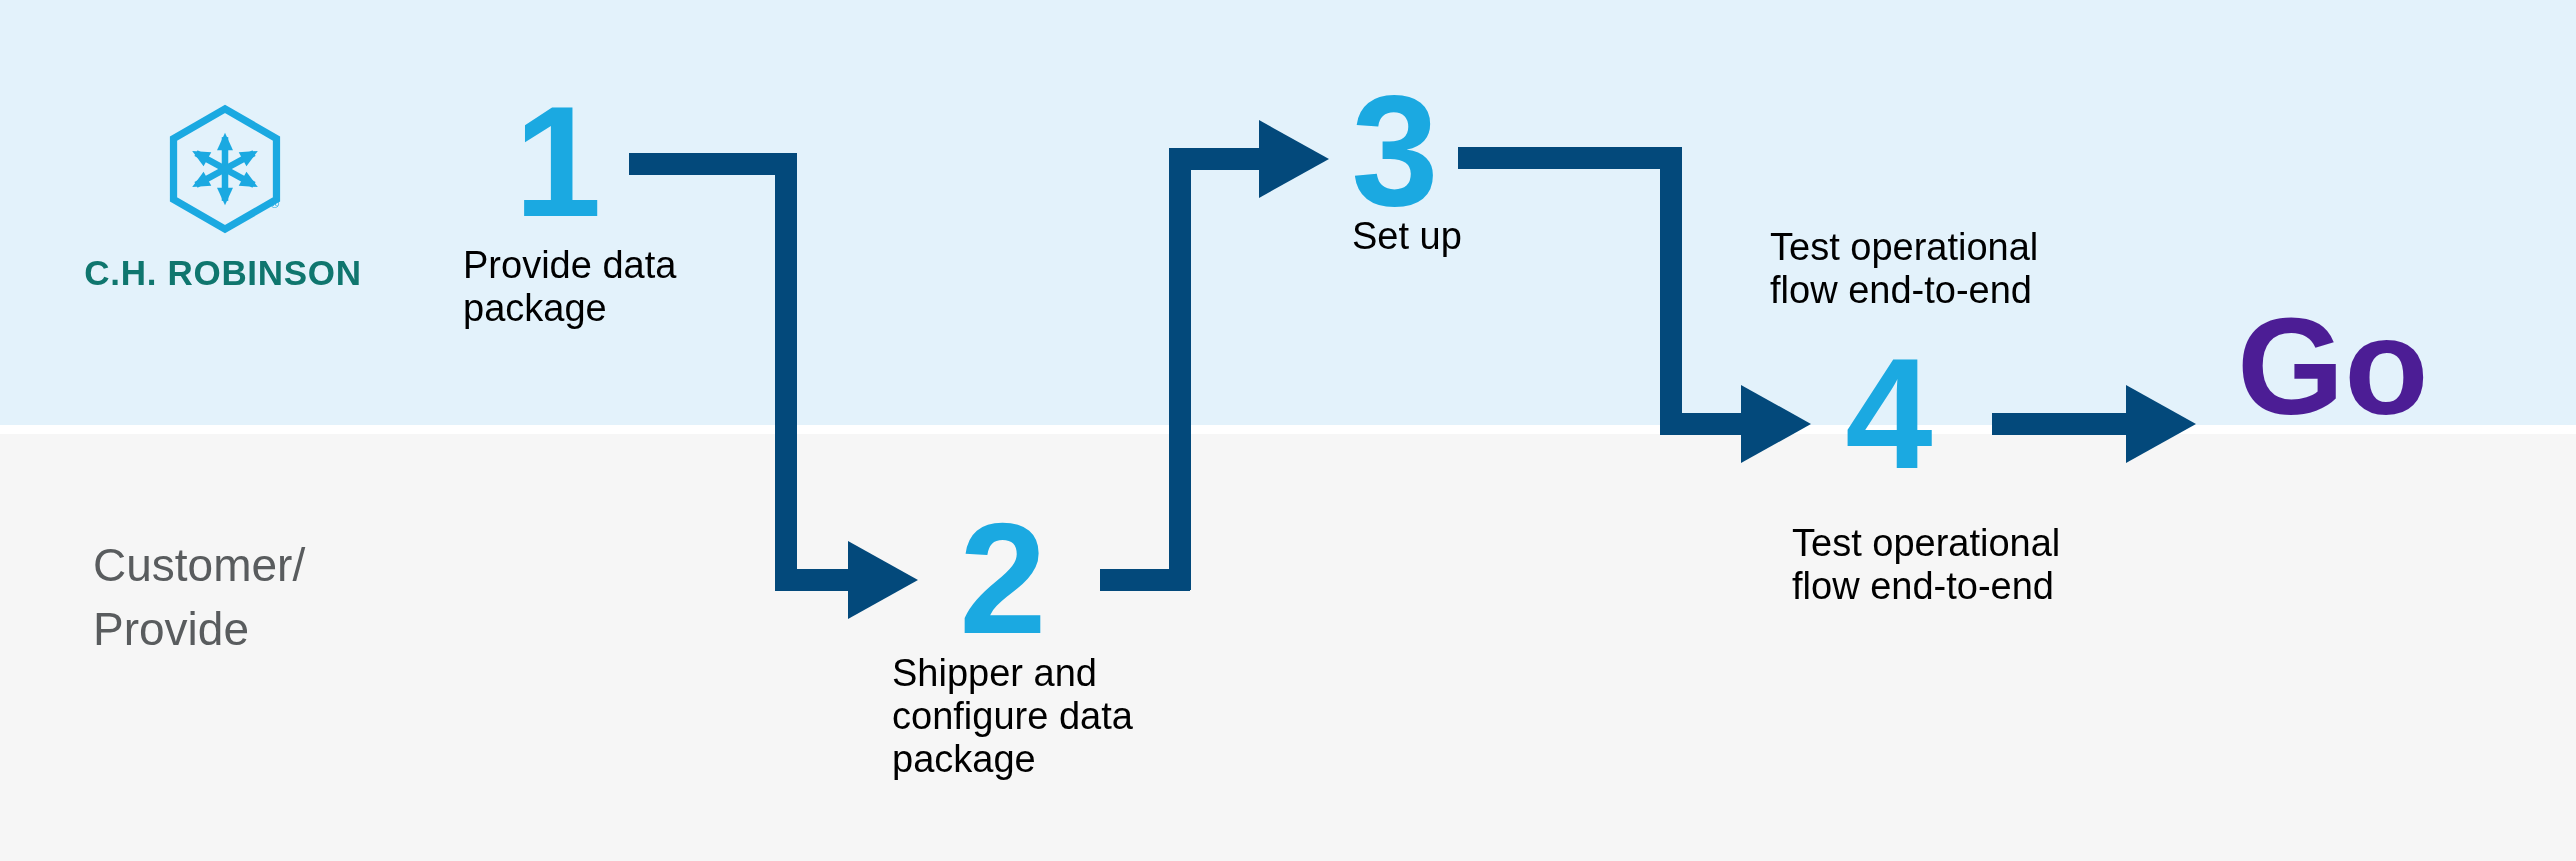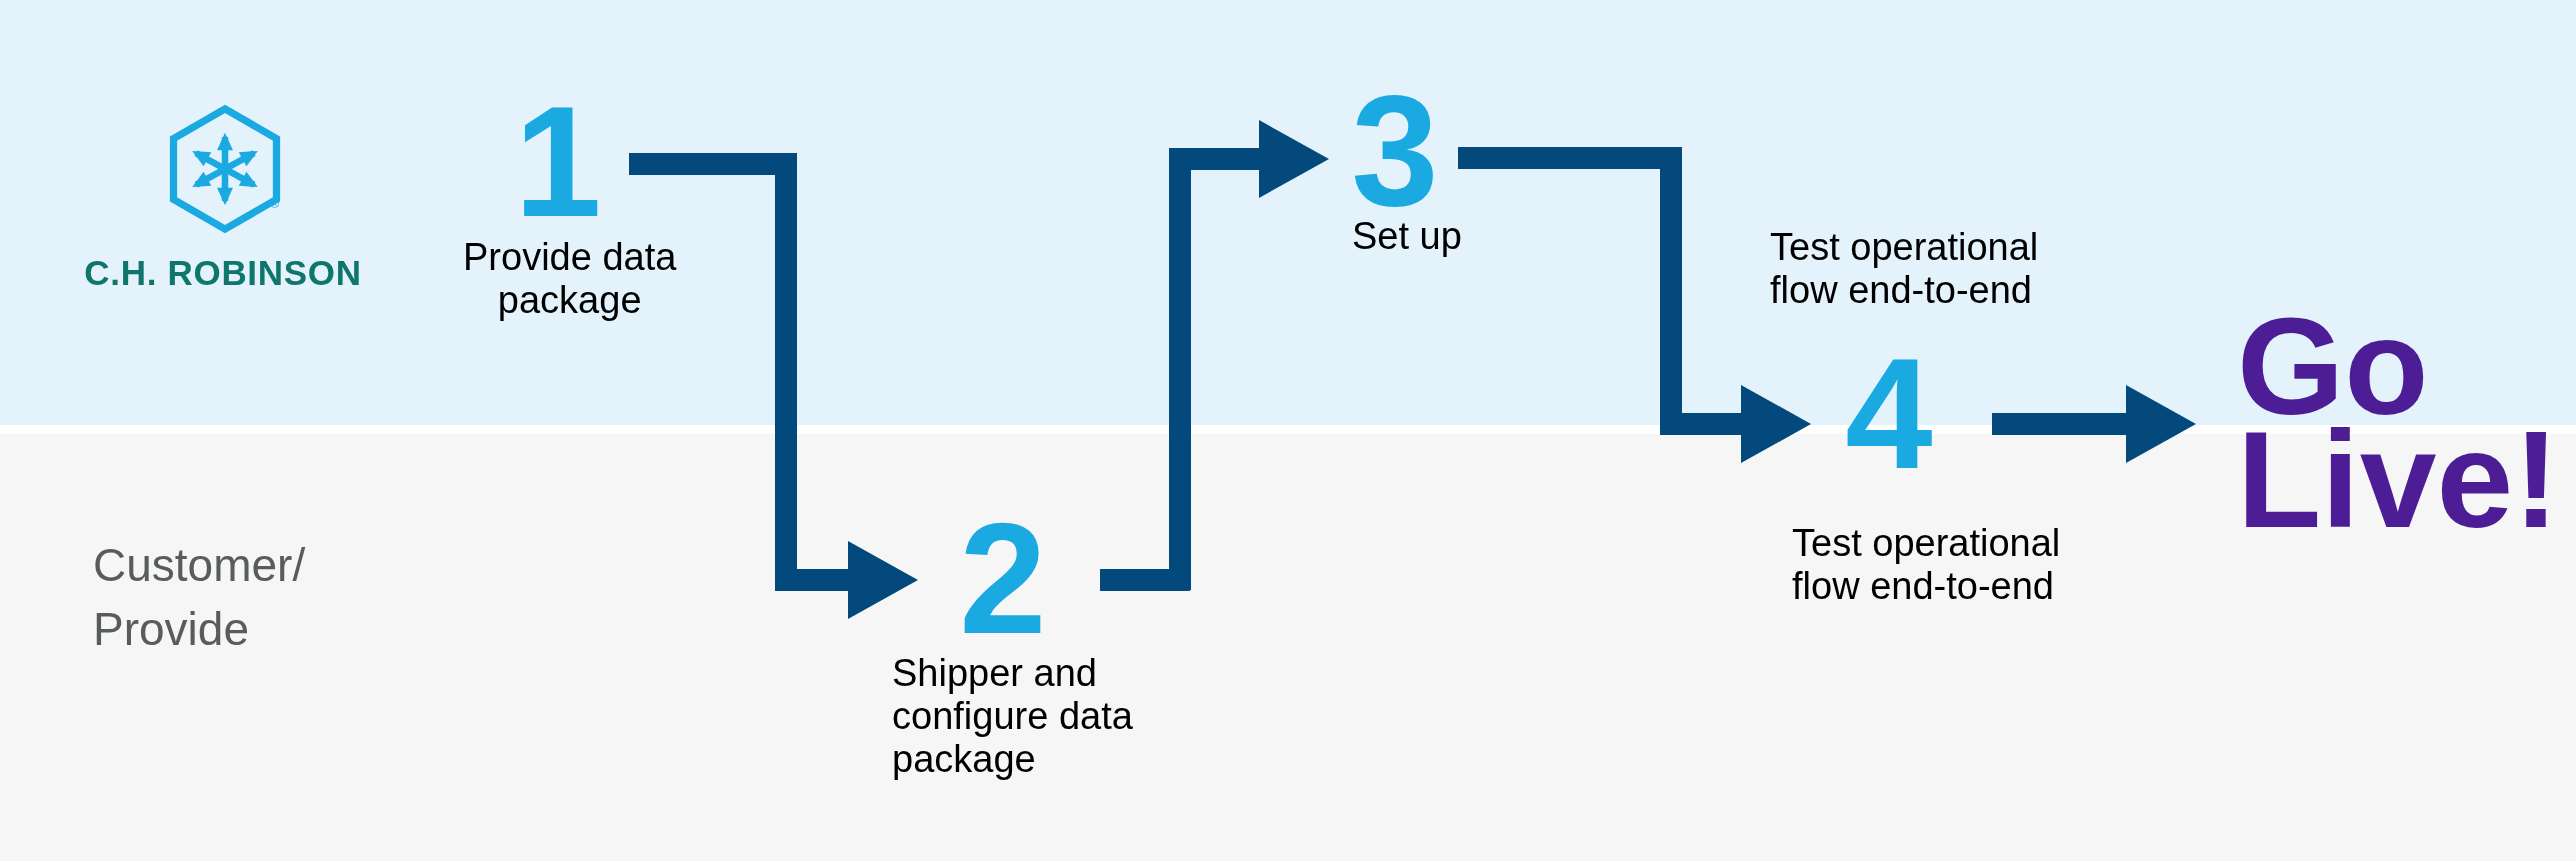--- a/index.html
+++ b/index.html
@@ -60,21 +60,21 @@
       <line x1="40" y1="66" x2="120" y2="110"></line>
       <line x1="120" y1="66" x2="40" y2="110"></line>
     </g>
   </svg>
   <div class="logo-reg">®</div>
   <div class="wordmark">C.H. ROBINSON</div>
 
   <div class="lane-label"><span>Customer/</span><br><span>Provide</span></div>
 
   <div class="step-num" style="left:558px;top:83px;">1</div>
-  <div class="step-label" style="left:463px;top:236px;text-align:center;"><span>Provide data</span><br><span>package</span></div>
+  <div class="step-label" style="left:463px;top:244px;"><span>Provide data</span><br><span>package</span></div>
 
   <div class="bar" style="left:629px;top:153px;width:168px;height:21.5px;"></div>
   <div class="bar" style="left:775px;top:153px;width:21.5px;height:438px;"></div>
   <div class="bar" style="left:775px;top:569px;width:73px;height:21.5px;"></div>
   <div class="tri" style="left:848px;top:541px;"></div>
 
   <div class="step-num" style="left:1003px;top:500px;">2</div>
   <div class="step-label" style="left:892px;top:652px;"><span>Shipper and</span><br><span>configure data</span><br><span>package</span></div>
 
   <div class="bar" style="left:1100px;top:569px;width:90px;height:21.5px;"></div>
@@ -90,16 +90,16 @@
   <div class="bar" style="left:1660px;top:413px;width:81px;height:21.5px;"></div>
   <div class="tri" style="left:1741px;top:385px;"></div>
 
   <div class="step-label" style="left:1770px;top:226px;"><span>Test operational</span><br><span>flow end-to-end</span></div>
   <div class="step-num" style="left:1889px;top:335px;">4</div>
   <div class="step-label" style="left:1792px;top:522px;"><span>Test operational</span><br><span>flow end-to-end</span></div>
 
   <div class="bar" style="left:1992px;top:413px;width:134px;height:21.5px;"></div>
   <div class="tri" style="left:2126px;top:385px;"></div>
 
-  <div class="go-live"><span>Go</span><br><span>Live!</span></div>
+  <div class="go-live"><span>Go</span><br></div>
 
 </div>
 
 
 </body></html>

